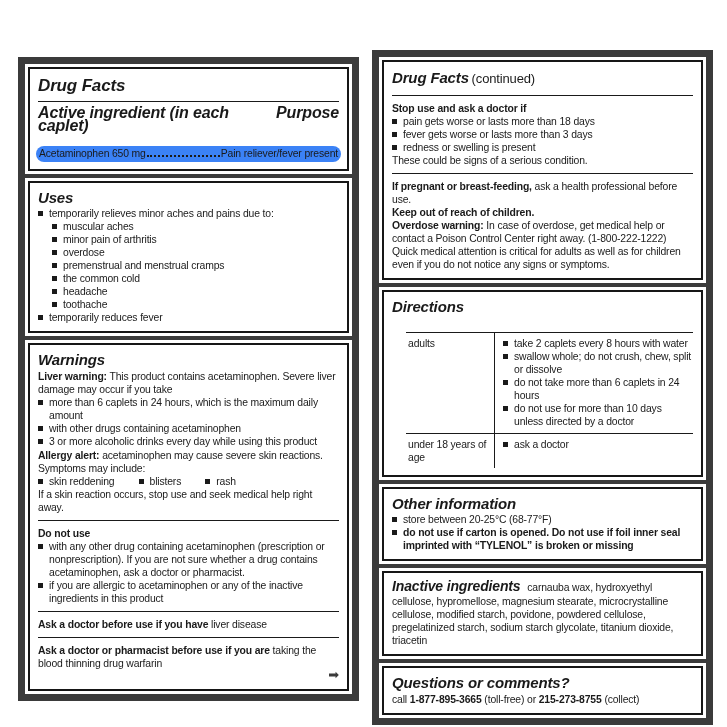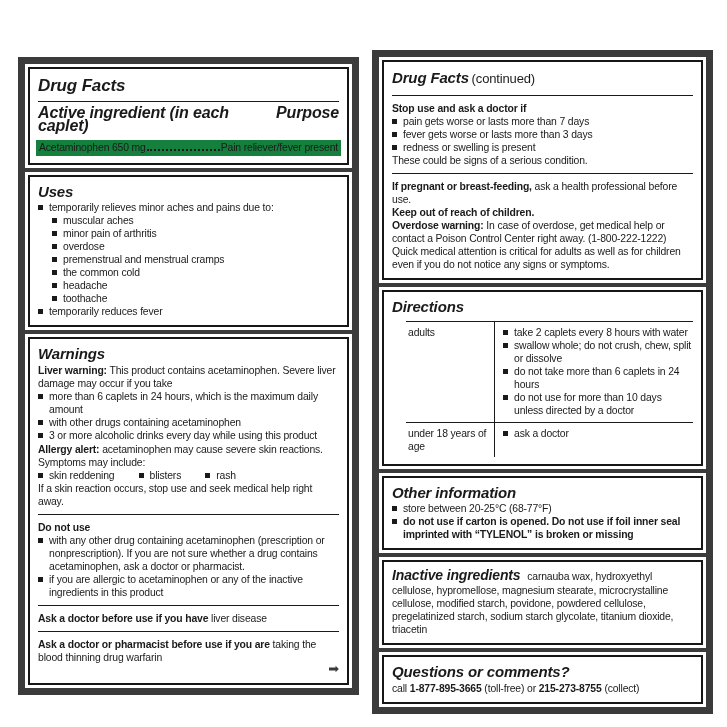--- a/index.html
+++ b/index.html
@@ -33,41 +33,41 @@
   .t1b{ font-size:15px; line-height:22px; font-weight:bold; font-style:italic; }
   .t1-suffix { font-size:13px; font-weight:normal; font-style:normal; }
   .t2 { font-size:15px; line-height:19px; font-weight:bold; font-style:italic; }
   .b  { font-weight:bold; }
 
   hr.sep { border:0; border-top:1.5px solid #1a1a1a; margin:6px 0; }
   hr.sep-title { border:0; border-top:1.5px solid #1a1a1a; margin:3px 0 4px 0; }
 
   .ai-row { display:flex; justify-content:space-between; align-items:baseline;
             font-size:16px; font-weight:bold; font-style:italic; margin-top:1px; }
-  .gray-row { display:flex; align-items:baseline; background:#15803d;
-              margin:8px -2px 0 -2px; padding:1px 3px 2px 3px; }
+  .gray-row { display:flex; align-items:baseline; background:#3b82f6;
+              margin:14px -2px 0 -2px; padding:1px 3px 2px 3px;border-radius:8px; }
   .leader { flex:1; border-bottom:2px dotted #1a1a1a; margin:0 1px 3px 1px; min-width:10px; }
 
   ul { list-style:none; }
   .bullet, li.bl { position:relative; padding-left:11px; }
   .bullet::before, li.bl::before {
     content:""; position:absolute; left:0; top:3.8px;
     width:5px; height:5px; background:#1a1a1a;
   }
   ul.sub { margin-left:14px; }
   ul.inline-list li { display:inline-block; margin-right:24px; }
   ul.spread li { margin-bottom:0px; }
 
   .para { margin-top:1px; }
 
   .arrow-row { text-align:right; height:14px; margin-top:-2px; }
   .arrow { font-size:13px; color:#3b3b3b; font-style:normal; line-height:14px; }
 
   
-  .dir-table { margin-left:14px; margin-top:5px; border-top:1.5px solid #1a1a1a; }
+  .dir-table { margin-left:14px; margin-top:16px; border-top:1.5px solid #1a1a1a; }
   .dir-row { display:flex; }
   .dir-row + .dir-row { border-top:1.5px solid #1a1a1a; }
   .dir-label { width:88px; padding:4px 6px 4px 2px; }
   .dir-content { flex:1; border-left:1.5px solid #1a1a1a; padding:4px 0 5px 8px; }
 
   .inact-title { font-size:14px; line-height:17px; font-weight:bold; font-style:italic; margin-right:4px; }
   .q-title { font-size:15px; line-height:20px; font-weight:bold; font-style:italic; }
 </style>
 </head>
 <body>
@@ -155,21 +155,21 @@
 
     <div class="box">
       <div>
         <span class="t1b">Drug Facts</span>
         <span class="t1-suffix">(continued)</span>
       </div>
       <hr class="sep">
 
       <div class="b">Stop use and ask a doctor if</div>
       <ul>
-          <li class="bl">pain gets worse or lasts more than 7 days</li>
+          <li class="bl">pain gets worse or lasts more than 18 days</li>
           <li class="bl">fever gets worse or lasts more than 3 days</li>
           <li class="bl">redness or swelling is present</li>
         </ul>
       <div>These could be signs of a serious condition.</div>
 
       <hr class="sep">
 
       <div>
         <span class="b">If pregnant or breast-feeding,</span>
         <span>ask a health professional before use.</span>

